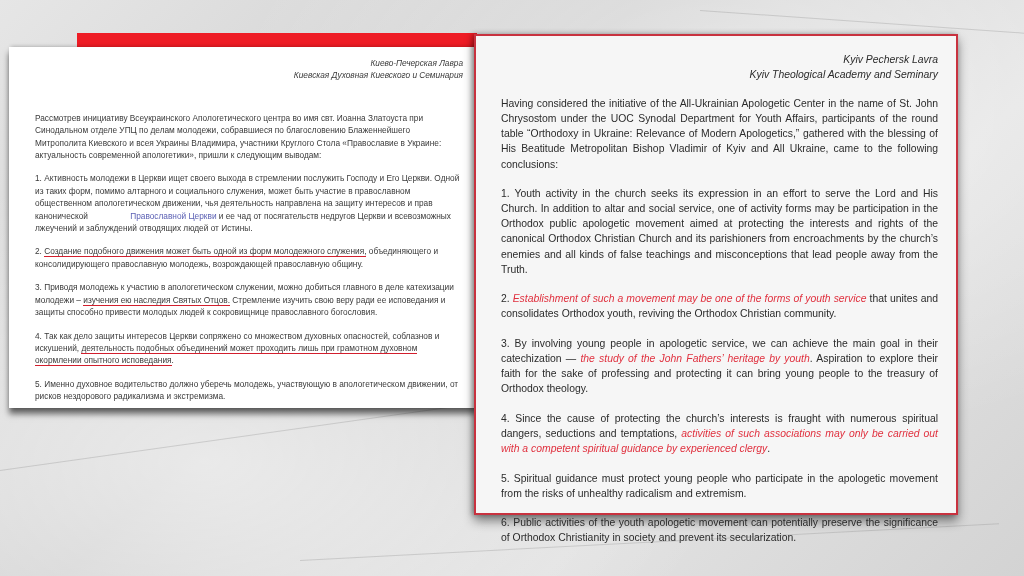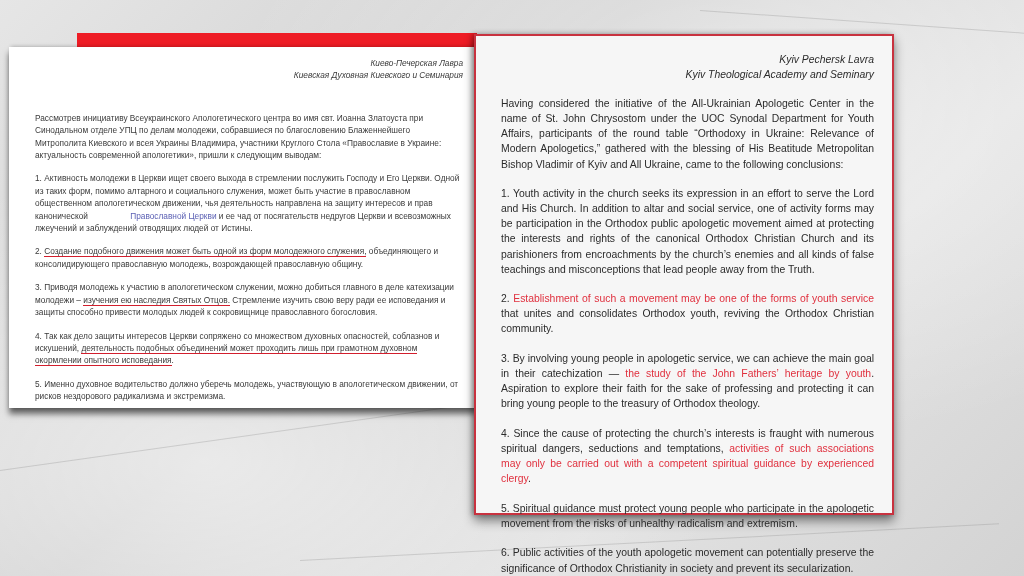--- a/index.html
+++ b/index.html
@@ -27,30 +27,30 @@
     box-shadow: 0 6px 6px rgba(0,0,0,0.55), 2px 0 4px rgba(0,0,0,0.3);
     padding: 10px 14px 0 26px;
     overflow: hidden;
     font-size: 8.3px; line-height: 12.4px; color: #3a3a3a;
   }
   .left-panel .hdr { text-align: right; font-style: italic; margin-bottom: 30px; }
   .left-panel p { margin-bottom: 11px; }
   .left-panel .ul { border-bottom: 1.3px solid #d21e2d; padding-bottom: 0; }
   .left-panel .link { color: #5a5fb3; margin-left: 40px; }
   .right-panel {
-    position: absolute; left: 474px; top: 34px; width: 420px; height: 481px;
+    position: absolute; left: 474px; top: 34px; width: 484px; height: 481px;
     background: #f6f6f6;
     border: 2px solid #c8323f;
     box-shadow: 0 6px 10px rgba(0,0,0,0.45), -2px 0 5px rgba(0,0,0,0.3);
     padding: 16px 18px 0 18px;
     font-size: 10.4px; line-height: 15.1px; color: #2b2b2b;
   }
   .right-panel .hdr { text-align: right; font-style: italic; margin-bottom: 14px; }
   .right-panel p { margin-bottom: 14.5px; text-align: justify; margin-left: 7px; }
-  .right-panel .hl { color: #e0303e; }
+  .right-panel .hl { color: #e0303e; font-style: italic; }
 </style>
 </head>
 <body>
 
 <div class="marble-vein" style="left:0;top:470px;width:520px;transform:rotate(-8deg);"></div>
 <div class="marble-vein" style="left:300px;top:560px;width:700px;transform:rotate(-3deg);"></div>
 <div class="marble-vein" style="left:700px;top:10px;width:330px;transform:rotate(4deg);"></div>
 
 <div class="red-bar"></div>
 

